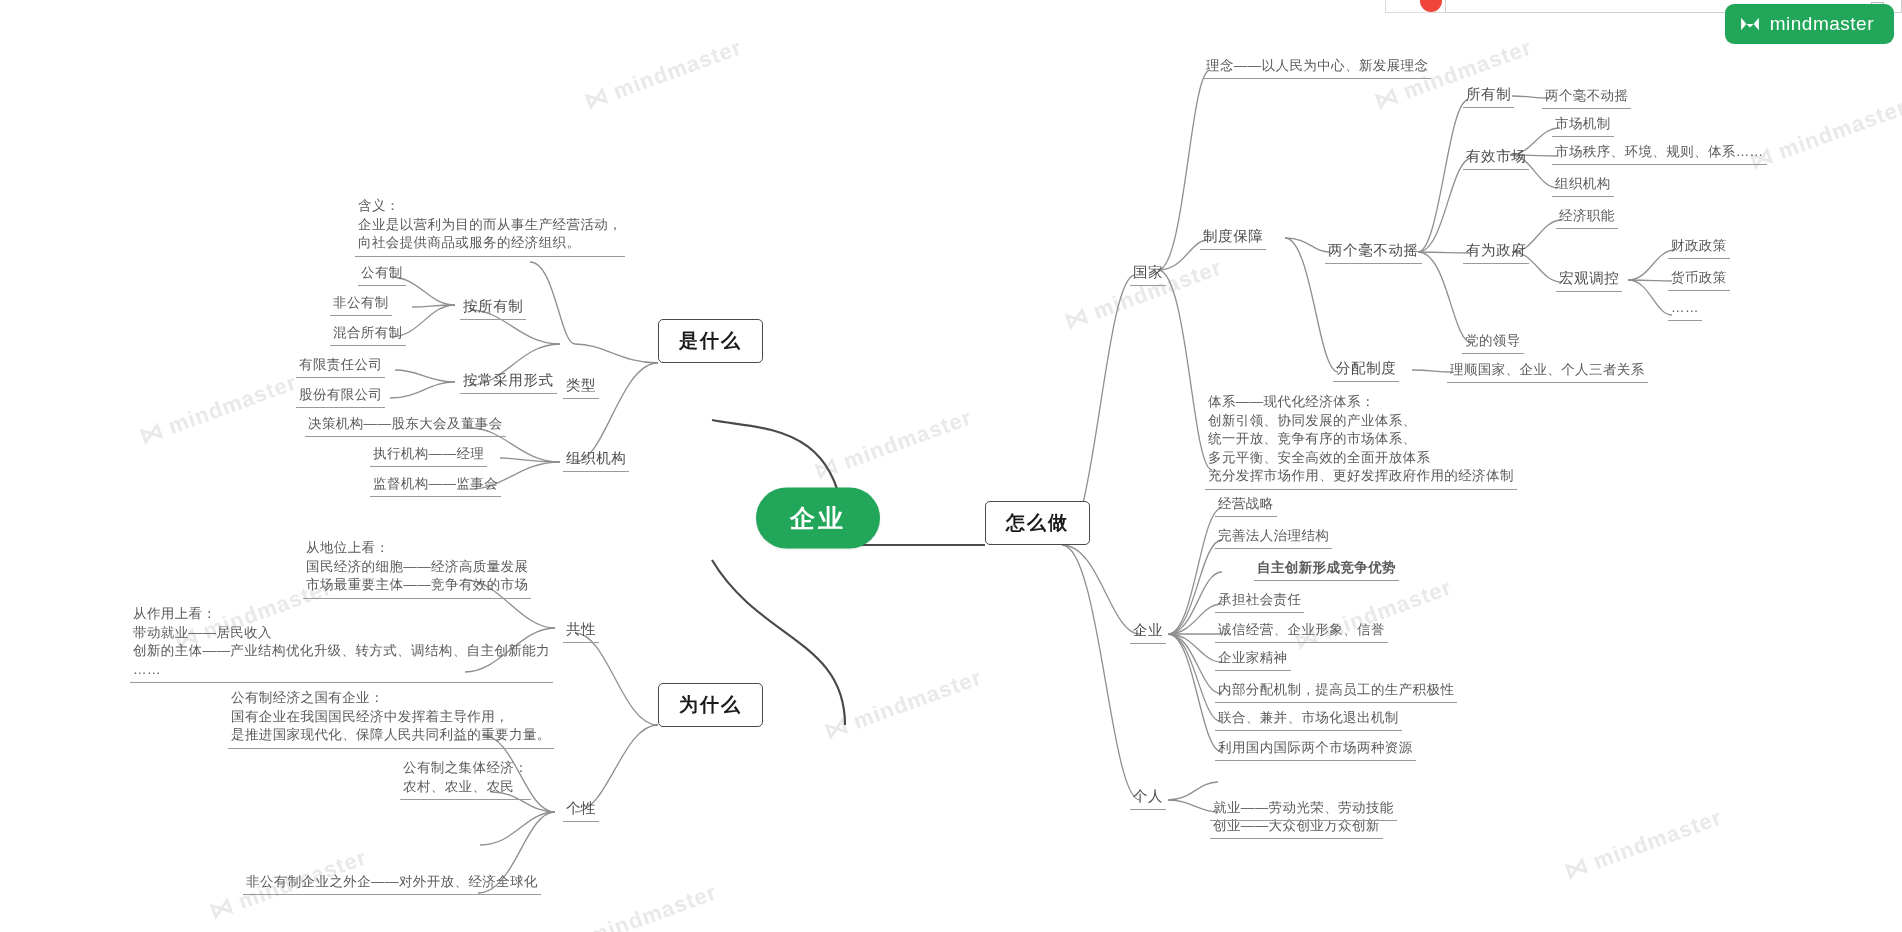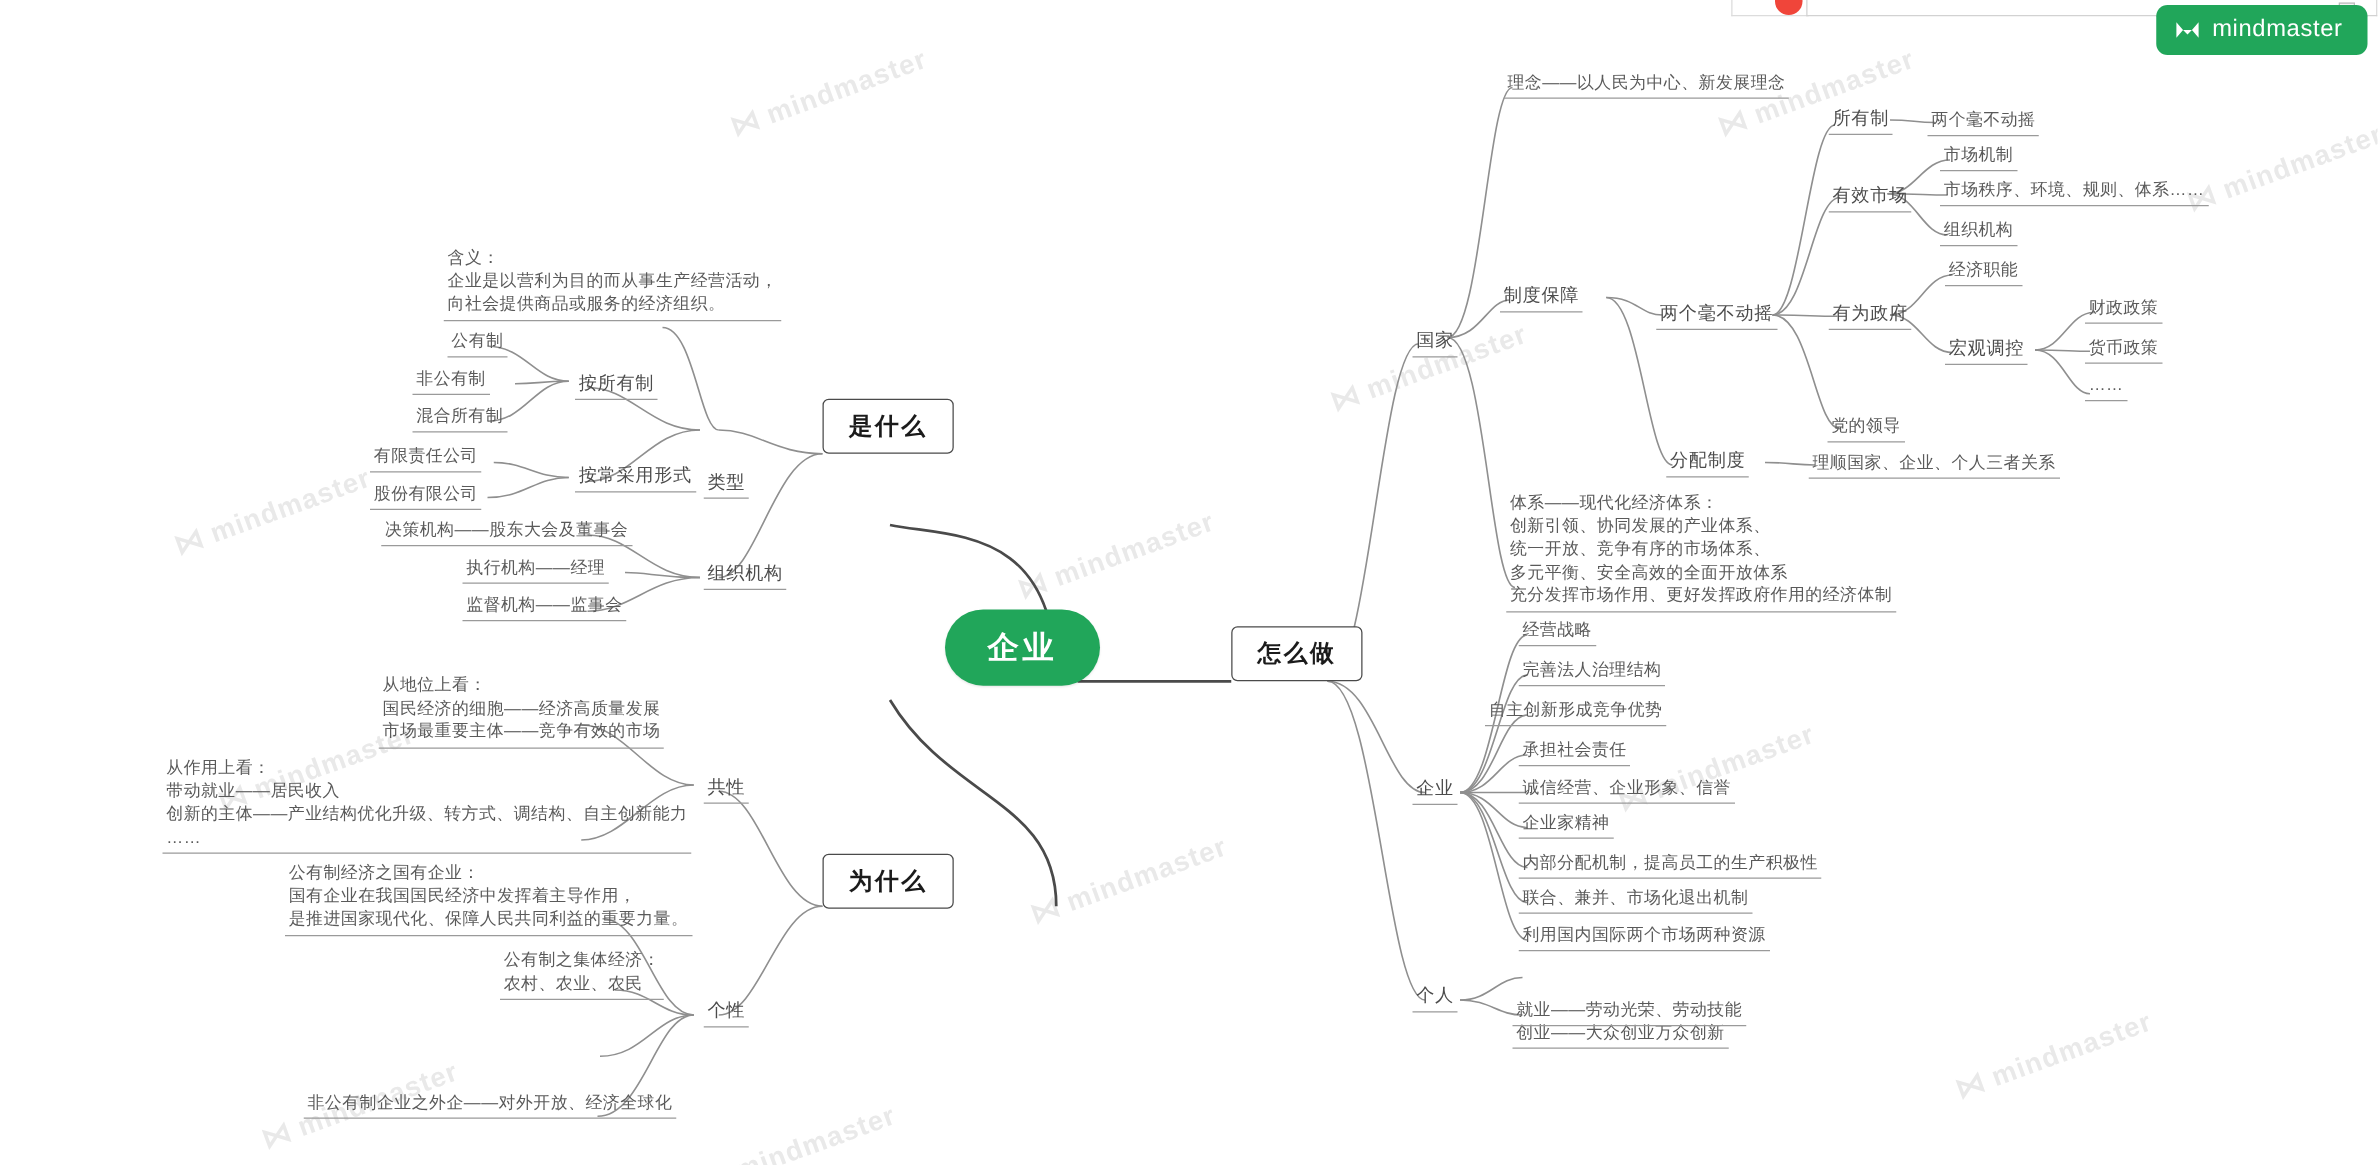--- a/index.html
+++ b/index.html
@@ -253,21 +253,21 @@
 
   <div class="node lvl2 ul" style="left:1463px;top:240px;">有为政府</div>
   <div class="node leaf ul" style="left:1556px;top:206px;">经济职能</div>
   <div class="node lvl2 ul" style="left:1556px;top:268px;">宏观调控</div>
   <div class="node leaf ul" style="left:1668px;top:236px;">财政政策</div>
   <div class="node leaf ul" style="left:1668px;top:268px;">货币政策</div>
   <div class="node leaf ul" style="left:1668px;top:298px;">……</div>
 
   <div class="node leaf ul" style="left:1215px;top:494px;">经营战略</div>
   <div class="node leaf ul" style="left:1215px;top:526px;">完善法人治理结构</div>
-  <div class="node leaf ul" style="left:1188px;top:558px;">自主创新形成竞争优势</div>
+  <div class="node leaf ul" style="left:1254px;top:558px;font-weight:bold;">自主创新形成竞争优势</div>
   <div class="node leaf ul" style="left:1215px;top:590px;">承担社会责任</div>
   <div class="node leaf ul" style="left:1215px;top:620px;">诚信经营、企业形象、信誉</div>
   <div class="node leaf ul" style="left:1215px;top:648px;">企业家精神</div>
   <div class="node leaf ul" style="left:1215px;top:680px;">内部分配机制，提高员工的生产积极性</div>
   <div class="node leaf ul" style="left:1215px;top:708px;">联合、兼并、市场化退出机制</div>
   <div class="node leaf ul" style="left:1215px;top:738px;">利用国内国际两个市场两种资源</div>
 
   <div class="node leaf ul" style="left:1210px;top:768px;margin-top:48px;">创业——大众创业万众创新</div>
   <div class="node leaf ul" style="left:1210px;top:798px;">就业——劳动光荣、劳动技能</div>
 

